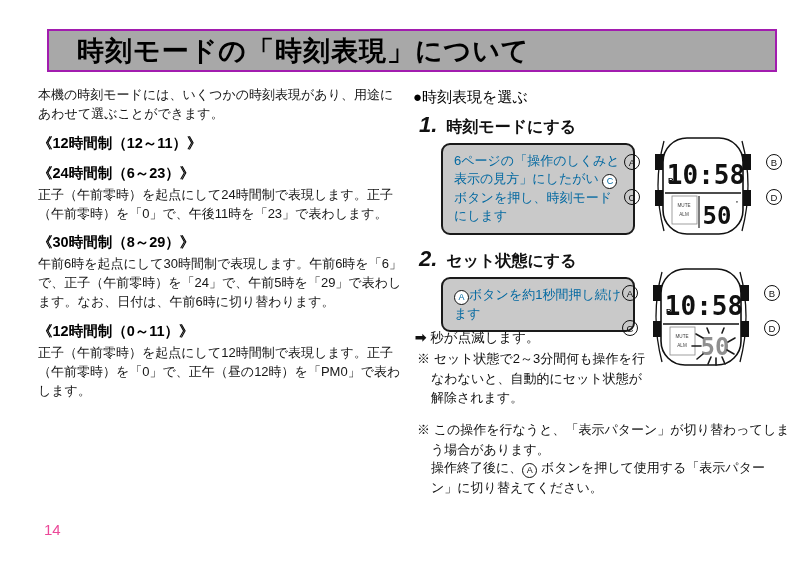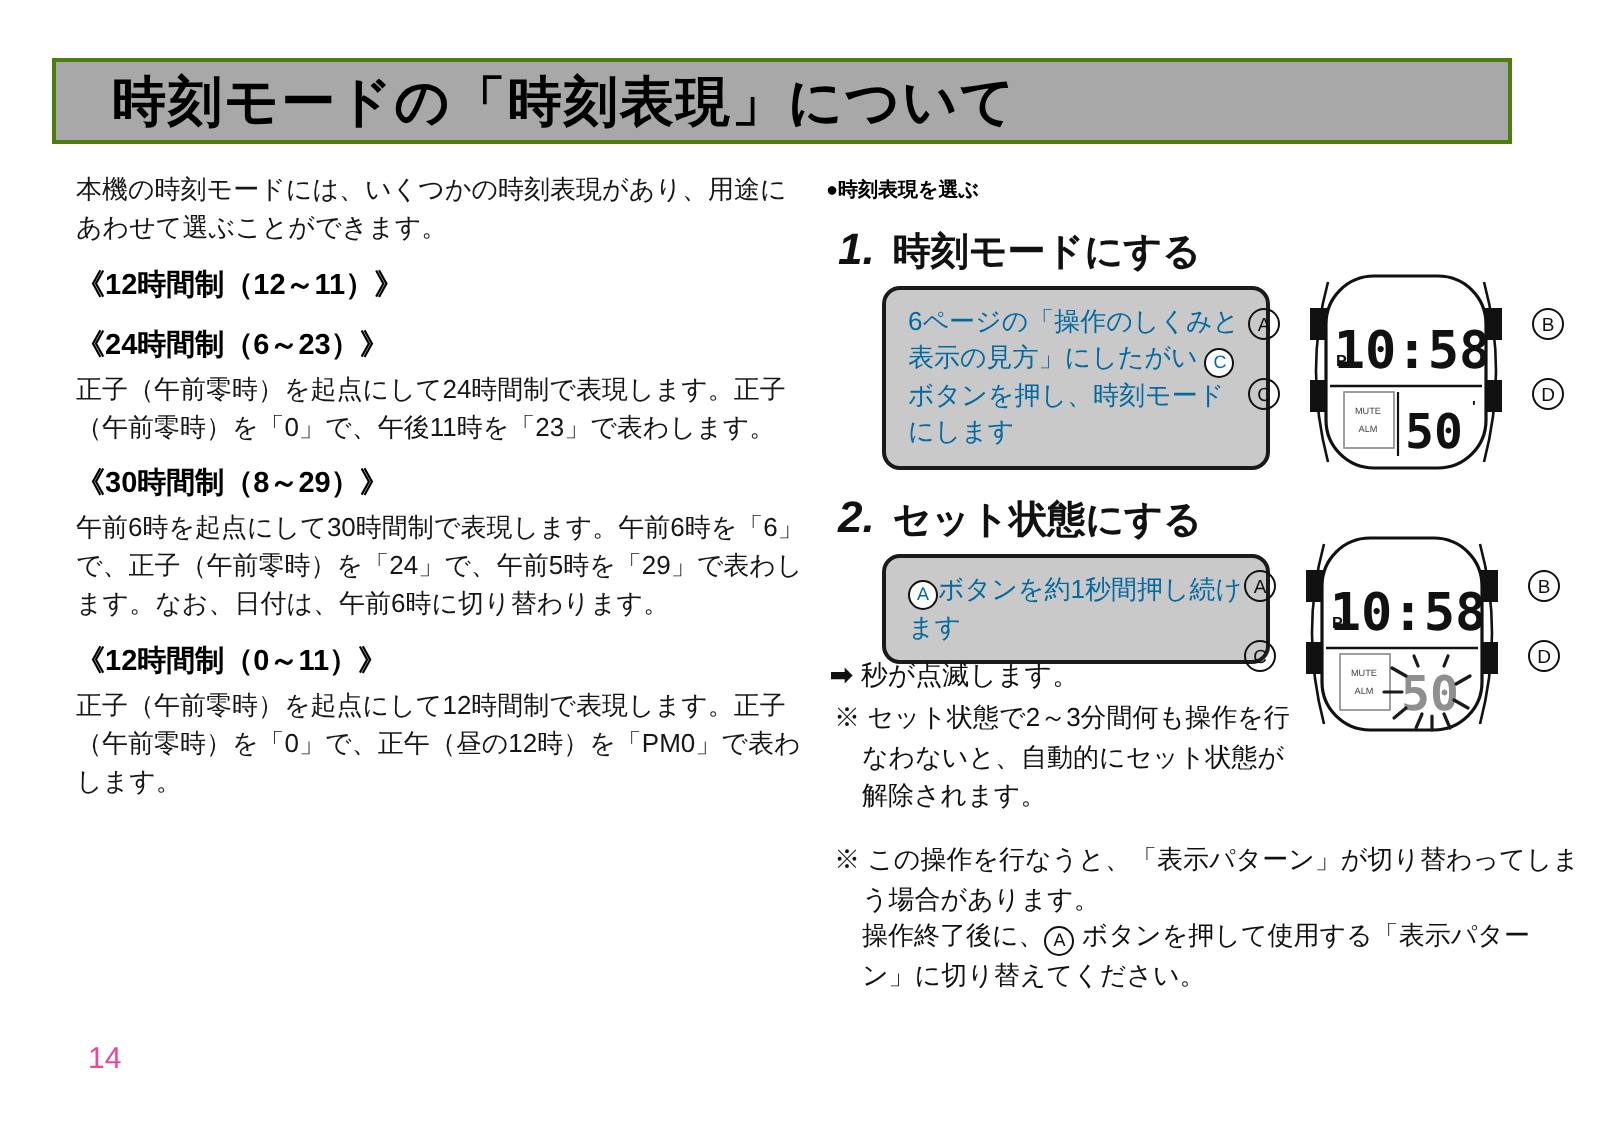--- a/index.html
+++ b/index.html
@@ -2,43 +2,43 @@
 <html><head>
 <meta charset="utf-8">
 <style>
   html,body { margin:0; padding:0; background:#fff; }
   .page {
     position:relative; width:800px; height:568px; background:#ffffff;
     font-family:"Liberation Sans", sans-serif; color:#111; overflow:hidden;
   }
   
   .title-bar {
-    position:absolute; left:26px; top:29px; width:726px; height:39px;
-    background:#a8a8a8; border:2px solid #4d7c0f;
+    position:absolute; left:47px; top:29px; width:726px; height:39px;
+    background:#a8a8a8; border:2px solid #a21caf;
     display:flex; align-items:center;
   }
   .title-bar .title-text {
     font-size:27px; font-weight:bold; letter-spacing:1px; padding-left:28px; color:#000;
   }
   
   .left-col {
     position:absolute; left:38px; top:86px; width:366px;
     font-size:13px; line-height:1.45; color:#161616;
   }
   .left-col .intro { margin:0 0 6px 0; }
   .section-heading { font-size:14.5px; font-weight:bold; margin:9px 0 2px 0; color:#000; }
   .section-body { margin:0; }
   
   .right-col { position:absolute; left:413px; top:86px; width:372px; height:450px; }
-  .select-heading { position:absolute; left:0; top:2px; font-size:10px; font-weight:bold; color:#000; }
+  .select-heading { position:absolute; left:0; top:2px; font-size:15px; font-weight:normal; color:#000; }
   .step-header { position:absolute; left:6px; }
   .step1-header { top:26px; }
   .step2-header { top:160px; }
   .step-number { font-size:22px; font-weight:bold; font-style:italic; margin-right:9px; }
-  .step-label { font-size:19px; font-weight:bold; }
+  .step-label { font-size:16px; font-weight:bold; }
   .instruction-box {
     position:absolute; left:28px; width:168px;
     background:#c9c9c9; border:2px solid #1a1a1a; border-radius:9px;
     padding:7px 11px; font-size:13px; line-height:1.4; color:#0369a1;
   }
   .box1 { top:57px; }
   .box2 { top:191px; }
   .circled {
     display:inline-flex; align-items:center; justify-content:center;
     width:13px; height:13px; border:1px solid #111; border-radius:50%;

